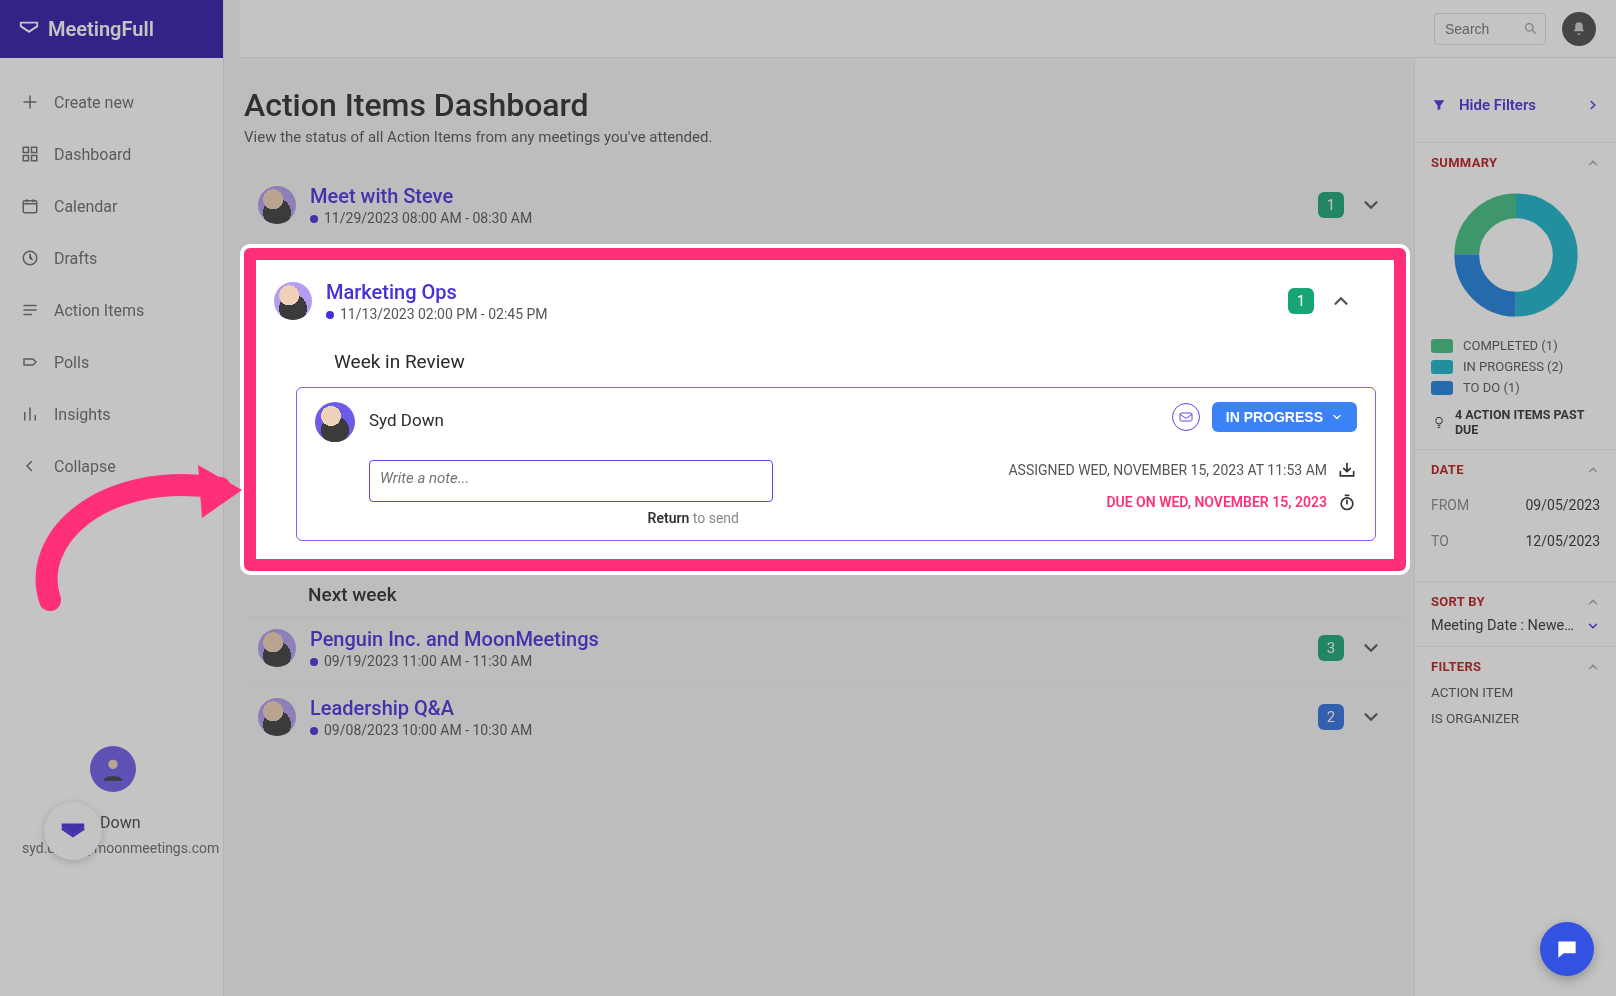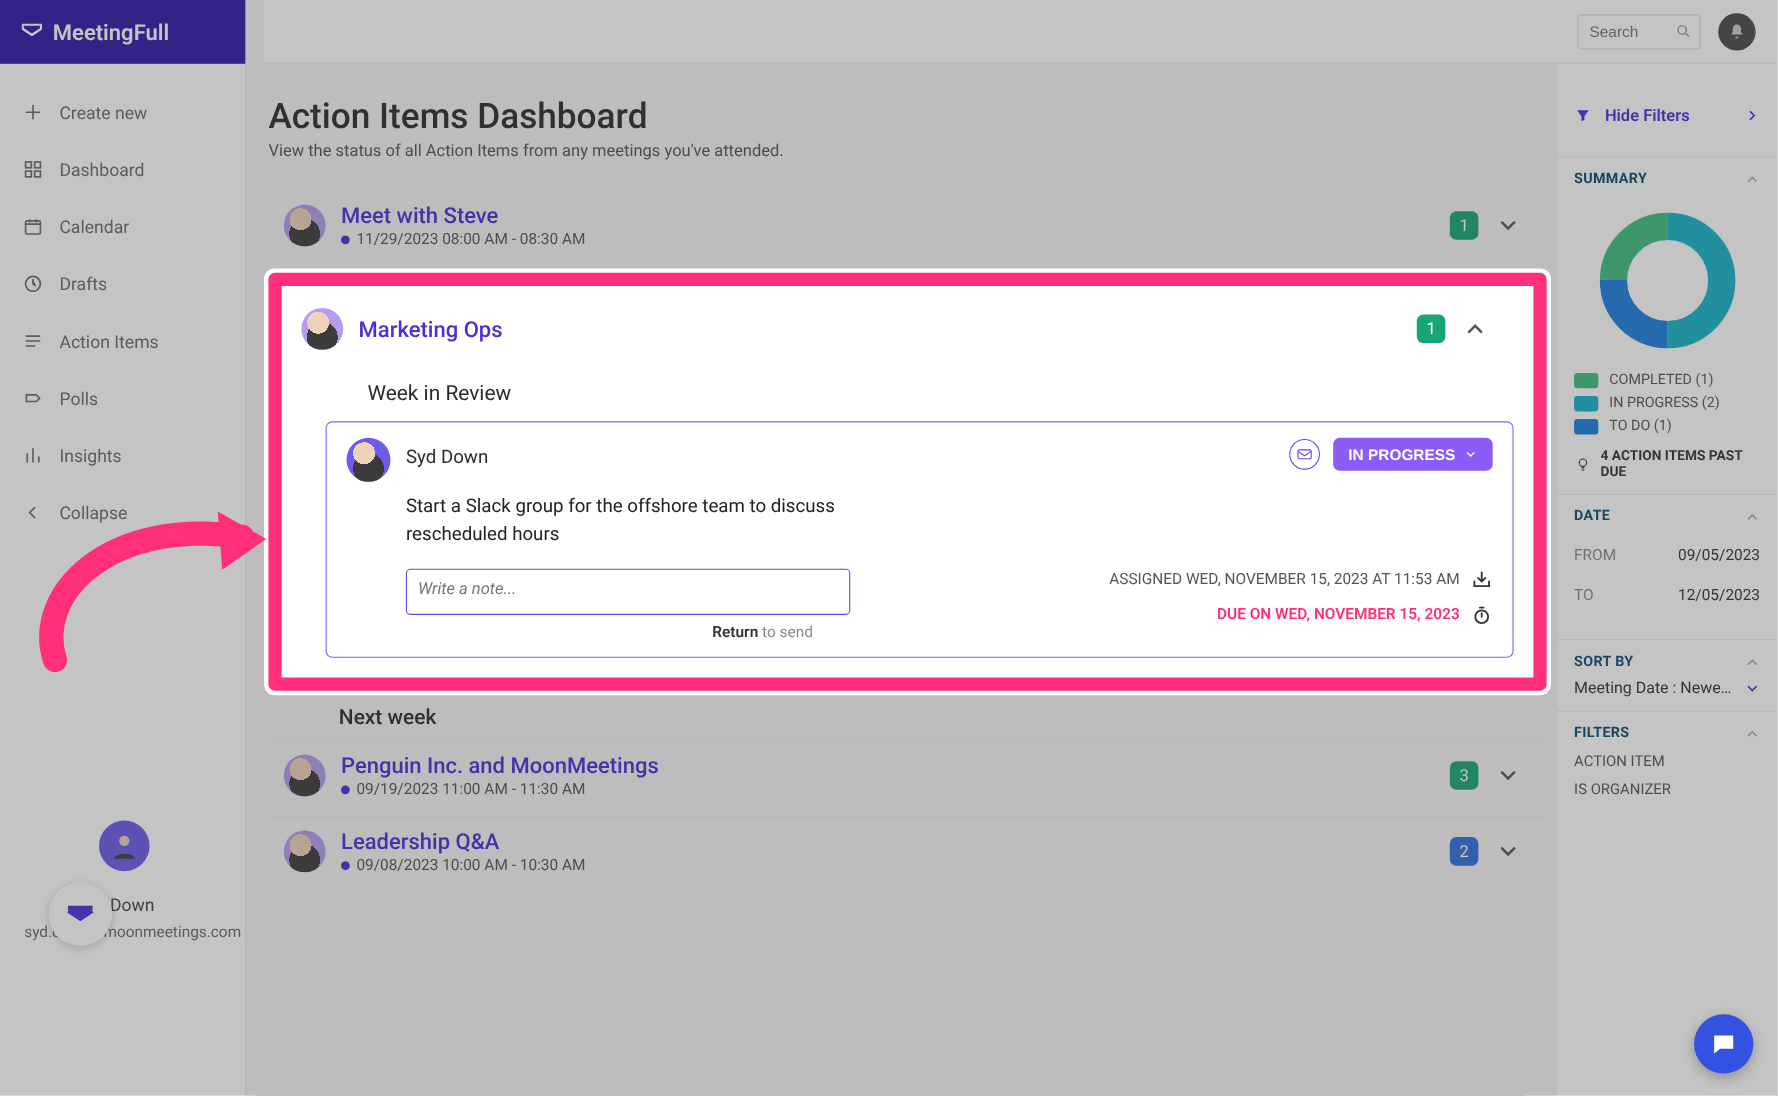--- a/index.html
+++ b/index.html
@@ -45,40 +45,40 @@
 
 .highlight-frame { border: 12px solid #ff2f7a; border-radius: 6px; background: #fff; margin: 6px 0 12px 0; padding: 10px 18px 18px 18px; position: relative; }
 .sub-topic { font-size: 19px; color: #2b2b2b; margin: 12px 0 14px 60px; }
 .action-card { border: 1px solid #8b5cf6; border-radius: 6px; padding: 14px 18px 14px 18px; margin-left: 22px; }
 .ac-head { display: flex; align-items: flex-start; gap: 14px; }
 .ac-avatar { width: 40px; height: 40px; border-radius: 50%; background: #6c5ce7; position:relative; overflow:hidden;}
 .ac-avatar::after{content:"";position:absolute;inset:0;background:radial-gradient(circle at 40% 35%, #f0d2b8 0 10px, transparent 10px), radial-gradient(circle at 50% 70%, #3b3b3b 0 14px, transparent 14px);}
 .ac-name { font-size: 17px; color: #2b2b2b; padding-top: 8px; }
 .ac-right { margin-left: auto; display: flex; align-items: center; gap: 12px; }
 .mail-ico { width: 28px; height: 28px; border: 1.5px solid #5a4ae3; border-radius: 50%; display: flex; align-items: center; justify-content: center; color: #5a4ae3; }
-.status-btn { background: #8b5cf6; color: #fff; border: none; padding: 7px 14px; border-radius: 6px; font-size: 14px; font-weight: 600; display: flex; align-items: center; gap: 8px; cursor: pointer; }
+.status-btn { background: #3b82f6; color: #fff; border: none; padding: 7px 14px; border-radius: 6px; font-size: 14px; font-weight: 600; display: flex; align-items: center; gap: 8px; cursor: pointer; }
 .ac-body { margin-left: 54px; margin-top: 10px; font-size: 17px; color: #222; line-height: 1.5; max-width: 400px;}
 .ac-foot { display: flex; margin-top: 18px; }
 .note-area { margin-left: 54px; }
 .note-box { width: 404px; height: 42px; border: 1.5px solid #5a4ae3; border-radius: 4px; padding: 8px 10px; font-size: 15px; color: #888; font-style: italic; resize: none; font-family: inherit; }
 .note-hint { text-align: right; font-size: 14px; color: #888; margin-top: 4px; width: 370px;}
 .note-hint b { color: #333; font-weight: 600; font-style: normal;}
 .assign-block { margin-left: auto; text-align: right; font-size: 14px; }
 .assign-line { color: #555; display: flex; align-items: center; justify-content: flex-end; gap: 10px; }
 .due-line { color: #ff2f7a; font-weight: 600; margin-top: 12px; display: flex; align-items: center; justify-content: flex-end; gap: 10px;}
 .small-ico { color: #333; }
 
 .section-label { font-size: 19px; color: #2b2b2b; margin: 12px 0 10px 64px; font-weight: 500;}
 
 
 .rightpanel { position: absolute; right: 0; top: 58px; width: 202px; bottom: 0; background: #fff; border-left: 1px solid #e8e8e8; padding: 0; overflow: hidden; }
 .rp-hide { display: flex; align-items: center; padding: 38px 16px 28px 16px; color: #4530d9; font-weight: 600; font-size: 15px; gap: 12px; cursor: pointer; border-bottom: 1px solid #eee;}
 .rp-hide .chev { margin-left: auto; color: #4530d9;}
 .rp-section { border-bottom: 1px solid #eee; padding: 12px 16px; }
-.rp-head { display: flex; align-items: center; color: #0c4a6e; font-size: 13px; font-weight: 700; letter-spacing: .3px; gap: 48px; }
+.rp-head { display: flex; align-items: center; color: #b91c1c; font-size: 13px; font-weight: 700; letter-spacing: .3px; gap: 48px; }
 .rp-head .chev { margin-left: auto; color: #aaa; cursor: pointer;}
 .donut-wrap { display: flex; justify-content: center; padding: 20px 0 12px; }
 .legend { font-size: 13px; color: #555; }
 .legend-row { display: flex; align-items: center; gap: 10px; margin: 6px 0; }
 .lg-sw { width: 22px; height: 14px; border-radius: 3px; }
 .past-due { display: flex; align-items: center; gap: 8px; font-size: 12.5px; font-weight: 700; color: #333; margin-top: 12px;}
 .date-row { display: flex; align-items: center; font-size: 14px; color: #555; margin: 20px 0;}
 .date-row .lab { color: #888; }
 .date-row .val { margin-left: auto; color: #333; }
 .sort-val { display: flex; align-items: center; color: #333; font-size: 14.5px; margin-top: 8px; cursor: pointer;}
@@ -236,20 +236,21 @@
             <path d="M6 9l6 6 6-6" stroke="#555" stroke-width="2.5" fill="none" stroke-linecap="round"></path>
           </svg>
         </span>
     </div>
 
     <div class="highlight-frame">
       <div class="meeting-row" style="border-top:none;padding-left:0;">
         <div class="mr-avatar"></div>
         <div class="mr-text">
           <div class="mr-title">Marketing Ops</div>
+          <div class="mr-time"><span class="dot"></span><span>11/13/2023 02:00 PM - 02:45 PM</span></div>
         </div>
         <div class="mr-count">1</div>
         <span class="mr-chevron">
             <svg width="22" height="22" viewBox="0 0 24 24">
               <path d="M6 15l6-6 6 6" stroke="#555" stroke-width="2.5" fill="none" stroke-linecap="round"></path>
             </svg>
           </span>
       </div>
 
       <div class="sub-topic">Week in Review</div>
@@ -266,21 +267,20 @@
                 </svg>
               </span>
             <button class="status-btn">
               <span>IN PROGRESS</span>
               <svg width="12" height="12" viewBox="0 0 24 24">
                   <path d="M6 9l6 6 6-6" stroke="#fff" stroke-width="2.5" fill="none" stroke-linecap="round"></path>
                 </svg>
             </button>
           </div>
         </div>
-        <div class="ac-body">Start a Slack group for the offshore team to discuss rescheduled hours</div>
         <div class="ac-foot">
           <div class="note-area">
             <textarea class="note-box" placeholder="Write a note..." style=""></textarea>
             <div class="note-hint"><b>Return</b><span> to send</span></div>
           </div>
           <div class="assign-block">
             <div class="assign-line">
               <span>ASSIGNED WED, NOVEMBER 15, 2023 AT 11:53 AM</span>
               <span class="small-ico">
                   <svg width="20" height="20" viewBox="0 0 24 24">

